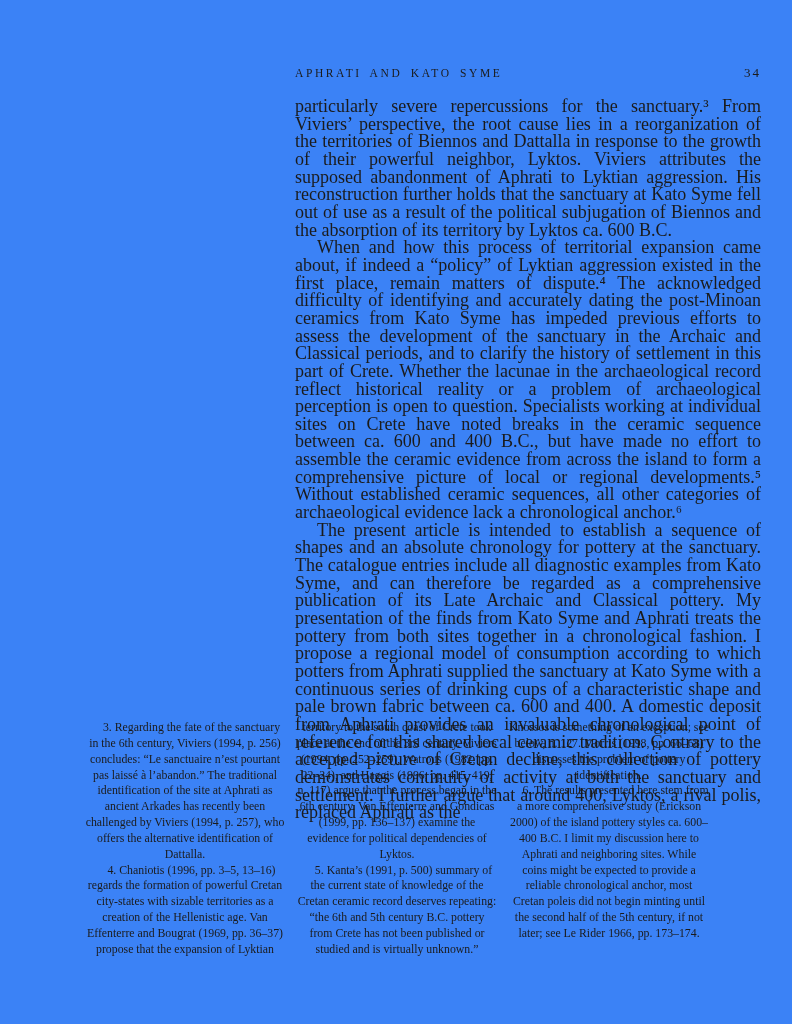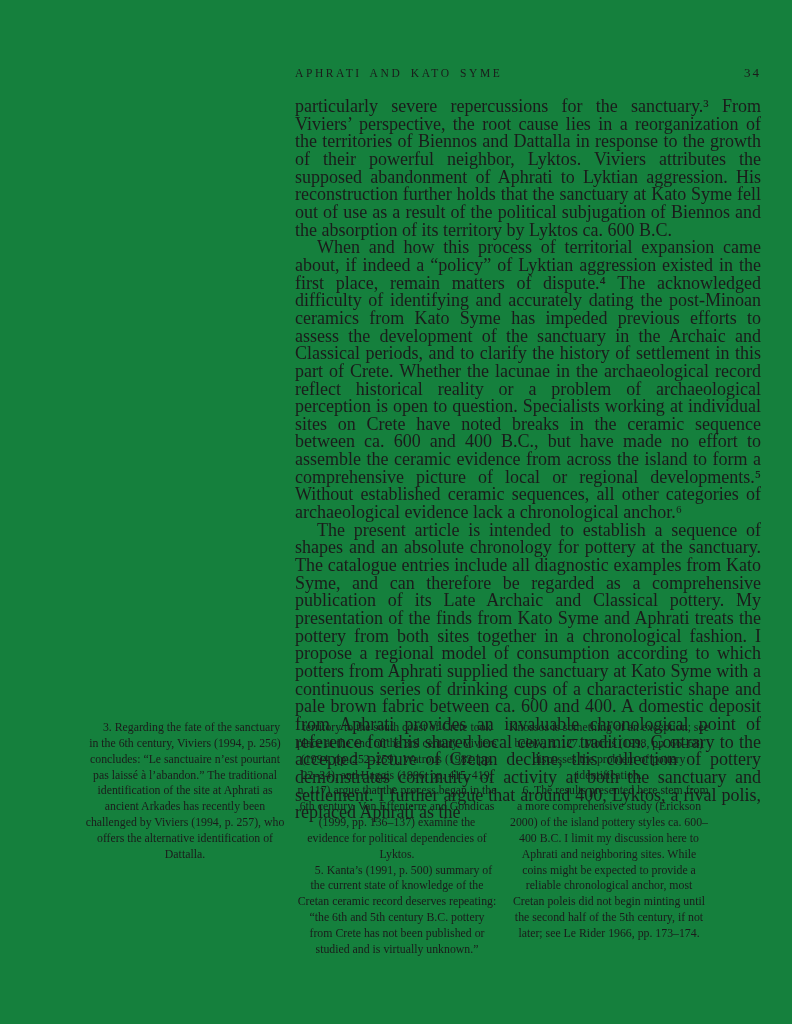--- a/index.html
+++ b/index.html
@@ -1,21 +1,21 @@
 <!DOCTYPE html>
 <html><head>
 <meta charset="utf-8">
 <style>
   html, body { margin: 0; padding: 0; background: #e8e8e8; }
   .page {
     position: relative;
     width: 792px;
     height: 1024px;
     margin: 0 auto;
-    background: #15803d;
+    background: #3b82f6;
     color: #1b1b1b;
     font-family: "Liberation Serif", "DejaVu Serif", serif;
     overflow: hidden;
   }
   .running-head {
     position: absolute;
     left: 295px;
     top: 65px;
     width: 466px;
     display: flex;
@@ -70,20 +70,21 @@
 
   <main class="body-text">
     <p class="para no-indent">particularly severe repercussions for the sanctuary.³ From Viviers’ perspective, the root cause lies in a reorganization of the territories of Biennos and Dattalla in response to the growth of their powerful neighbor, Lyktos. Viviers attributes the supposed abandonment of Aphrati to Lyktian aggression. His reconstruction further holds that the sanctuary at Kato Syme fell out of use as a result of the political subjugation of Biennos and the absorption of its territory by Lyktos ca. 600 B.C.</p>
     <p class="para">When and how this process of territorial expansion came about, if indeed a “policy” of Lyktian aggression existed in the first place, remain matters of dispute.⁴ The acknowledged difficulty of identifying and accurately dating the post-Minoan ceramics from Kato Syme has impeded previous efforts to assess the development of the sanctuary in the Archaic and Classical periods, and to clarify the history of settlement in this part of Crete. Whether the lacunae in the archaeological record reflect historical reality or a problem of archaeological perception is open to question. Specialists working at individual sites on Crete have noted breaks in the ceramic sequence between ca. 600 and 400 B.C., but have made no effort to assemble the ceramic evidence from across the island to form a comprehensive picture of local or regional developments.⁵ Without established ceramic sequences, all other categories of archaeological evidence lack a chronological anchor.⁶</p>
     <p class="para">The present article is intended to establish a sequence of shapes and an absolute chronology for pottery at the sanctuary. The catalogue entries include all diagnostic examples from Kato Syme, and can therefore be regarded as a comprehensive publication of its Late Archaic and Classical pottery. My presentation of the finds from Kato Syme and Aphrati treats the pottery from both sites together in a chronological fashion. I propose a regional model of consumption according to which potters from Aphrati supplied the sanctuary at Kato Syme with a continuous series of drinking cups of a characteristic shape and pale brown fabric between ca. 600 and 400. A domestic deposit from Aphrati provides an invaluable chronological point of reference for this shared local ceramic tradition. Contrary to the accepted picture of Cretan decline, this collection of pottery demonstrates continuity of activity at both the sanctuary and settlement. I further argue that around 400, Lyktos, a rival polis, replaced Aphrati as the</p>
   </main>
 
   <section class="footnotes">
     <div class="fn-col">
       <p class="fn indent">3. Regarding the fate of the sanctuary in the 6th century, Viviers (1994, p. 256) concludes: “Le sanctuaire n’est pourtant pas laissé à l’abandon.” The traditional identification of the site at Aphrati as ancient Arkades has recently been challenged by Viviers (1994, p. 257), who offers the alternative identification of Dattalla.</p>
+      <p class="fn indent">4. Chaniotis (1996, pp. 3–5, 13–16) regards the formation of powerful Cretan city-states with sizable territories as a creation of the Hellenistic age. Van Effenterre and Bougrat (1969, pp. 36–37) propose that the expansion of Lyktian</p>
     </div>
     <div class="fn-col">
       <p class="fn">territory to the south coast of Crete took place at the end of the 3rd century. Viviers (1994, pp. 252–259), Watrous (1982, pp. 22–24), and Haggis (1996, pp. 415, 419, n. 117) argue that the process began in the 6th century. Van Effenterre and Gondicas (1999, pp. 136–137) examine the evidence for political dependencies of Lyktos.</p>
       <p class="fn indent">5. Kanta’s (1991, p. 500) summary of the current state of knowledge of the Cretan ceramic record deserves repeating: “the 6th and 5th century B.C. pottery from Crete has not been published or studied and is virtually unknown.”</p>
     </div>
     <div class="fn-col">
       <p class="fn">Knossos is something of an exception; see below, n. 127. Morris (1998, pp. 66–68) discusses the problem of pottery identification.</p>
       <p class="fn indent">6. The results presented here stem from a more comprehensive study (Erickson 2000) of the island pottery styles ca. 600–400 B.C. I limit my discussion here to Aphrati and neighboring sites. While coins might be expected to provide a reliable chronological anchor, most Cretan poleis did not begin minting until the second half of the 5th century, if not later; see Le Rider 1966, pp. 173–174.</p>
     </div>
   </section>

